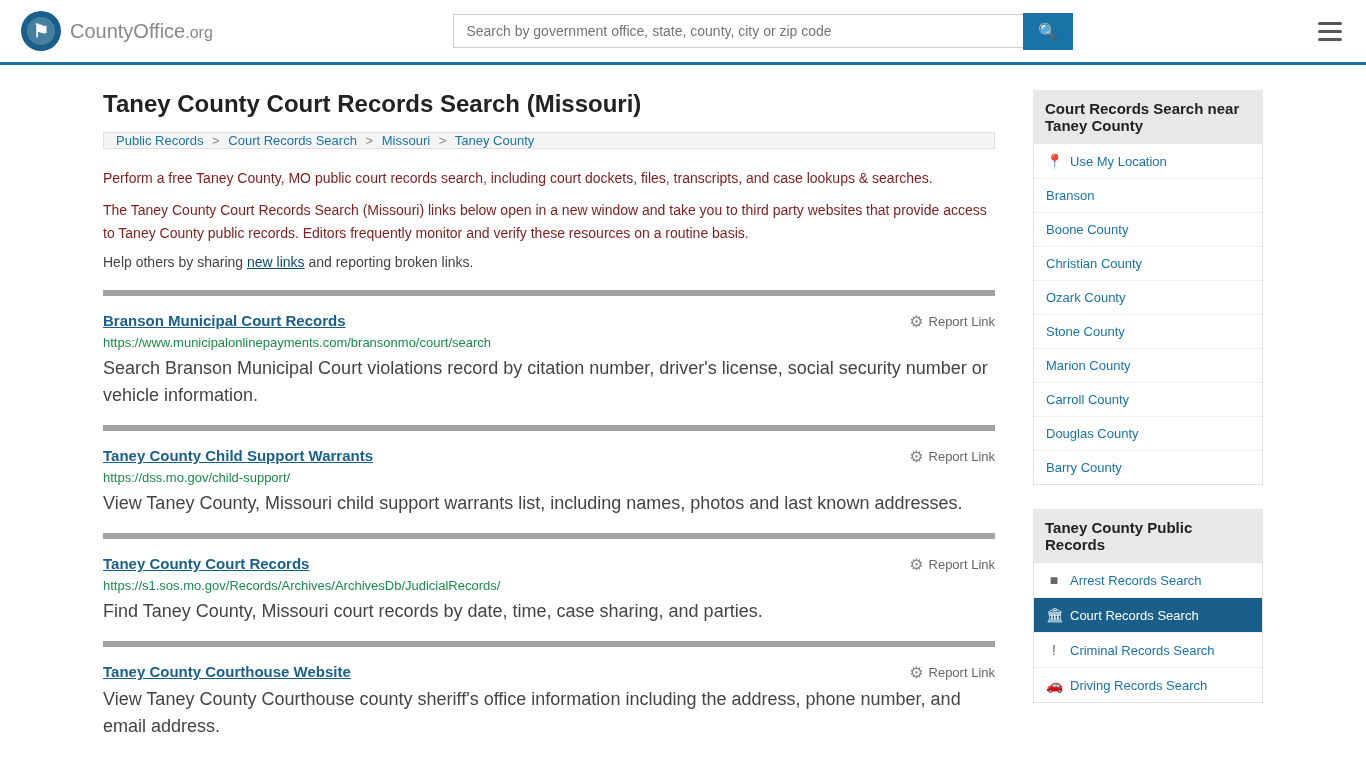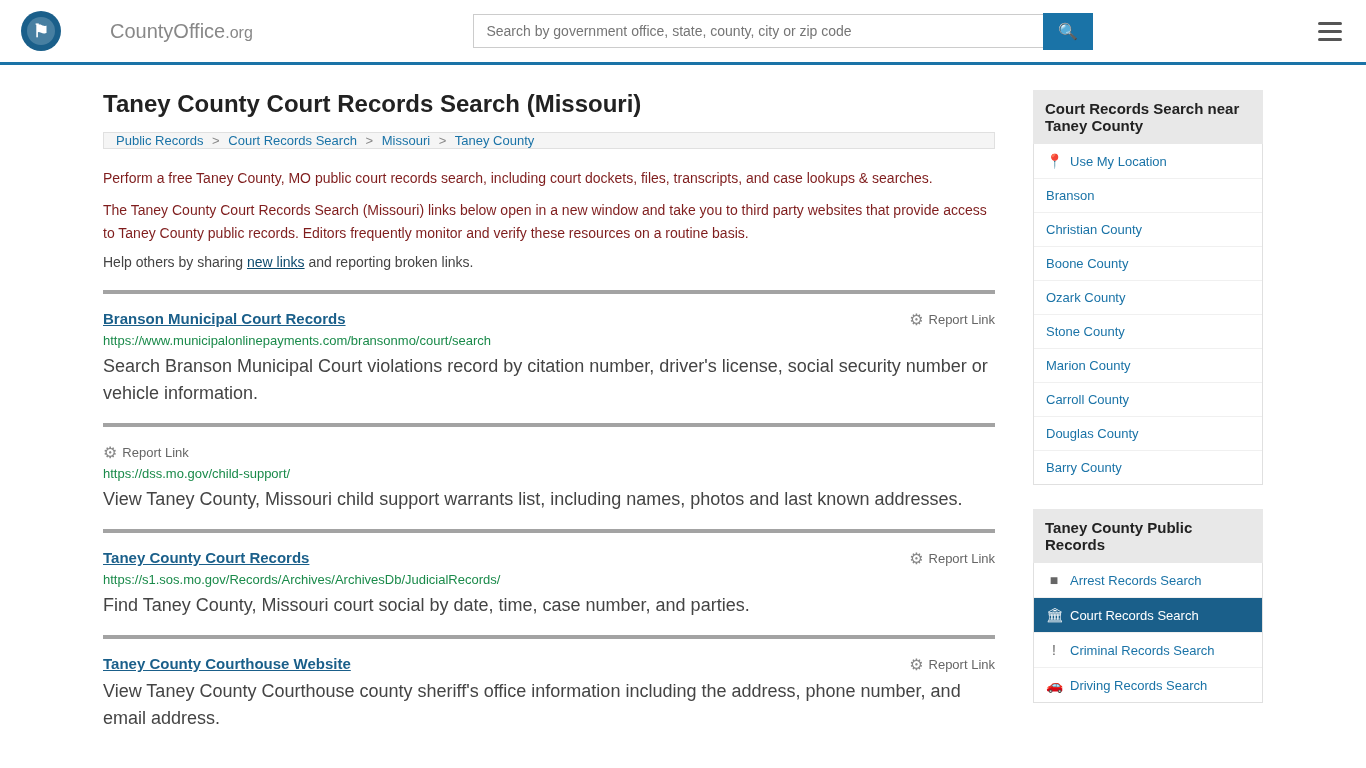--- a/index.html
+++ b/index.html
@@ -20,21 +20,20 @@
       gap: 8px;
     }
     .logo-icon {
       width: 42px;
       height: 42px;
     }
     .logo-text {
       font-size: 20px;
       font-weight: bold;
       color: #1a5f8a;
-      margin-left: 40px;
     }
     .logo-text span {
       color: #888;
       font-weight: normal;
     }
     .search-area {
       display: flex;
       align-items: center;
       flex: 1;
       max-width: 620px;
@@ -103,21 +102,21 @@
       color: #444;
       margin-bottom: 20px;
     }
     .new-links-text a {
       color: #0c4a6e;
       text-decoration: underline;
     }
 
     
     .result-item {
-      border-top: 4px solid #a3a3a3;
+      border-top: 6px solid #a3a3a3;
       padding: 16px 0;
     }
     .result-header {
       display: flex;
       justify-content: space-between;
       align-items: flex-start;
       margin-bottom: 4px;
     }
     .result-title a {
       font-size: 15px;
@@ -278,20 +277,23 @@
         </div>
       </div>
       <div class="result-url">
         <a href="#">https://www.municipalonlinepayments.com/bransonmo/court/search</a>
       </div>
       <div class="result-desc">Search Branson Municipal Court violations record by citation number, driver's license, social security number or vehicle information.</div>
     </div>
 
     <div class="result-item">
       <div class="result-header">
+        <div class="result-title">
+          <a href="#">Taney County Child Support Warrants</a>
+        </div>
         <div class="report-link">
           <span class="report-icon">⚙</span>
           <span>Report Link</span>
         </div>
       </div>
       <div class="result-url">
         <a href="#">https://dss.mo.gov/child-support/</a>
       </div>
       <div class="result-desc">View Taney County, Missouri child support warrants list, including names, photos and last known addresses.</div>
     </div>
@@ -302,21 +304,21 @@
           <a href="#">Taney County Court Records</a>
         </div>
         <div class="report-link">
           <span class="report-icon">⚙</span>
           <span>Report Link</span>
         </div>
       </div>
       <div class="result-url">
         <a href="#">https://s1.sos.mo.gov/Records/Archives/ArchivesDb/JudicialRecords/</a>
       </div>
-      <div class="result-desc">Find Taney County, Missouri court social by date, time, case number, and parties.</div>
+      <div class="result-desc">Find Taney County, Missouri court records by date, time, case sharing, and parties.</div>
     </div>
 
     <div class="result-item">
       <div class="result-header">
         <div class="result-title">
           <a href="#">Taney County Courthouse Website</a>
         </div>
         <div class="report-link">
           <span class="report-icon">⚙</span>
           <span>Report Link</span>
@@ -338,26 +340,26 @@
             <span>Use My Location</span>
           </a>
         </li>
         <li>
           <a href="#">
             <span>Branson</span>
           </a>
         </li>
         <li>
           <a href="#">
+            <span>Boone County</span>
+          </a>
+        </li>
+        <li>
+          <a href="#">
             <span>Christian County</span>
-          </a>
-        </li>
-        <li>
-          <a href="#">
-            <span>Boone County</span>
           </a>
         </li>
         <li>
           <a href="#">
             <span>Ozark County</span>
           </a>
         </li>
         <li>
           <a href="#">
             <span>Stone County</span>

